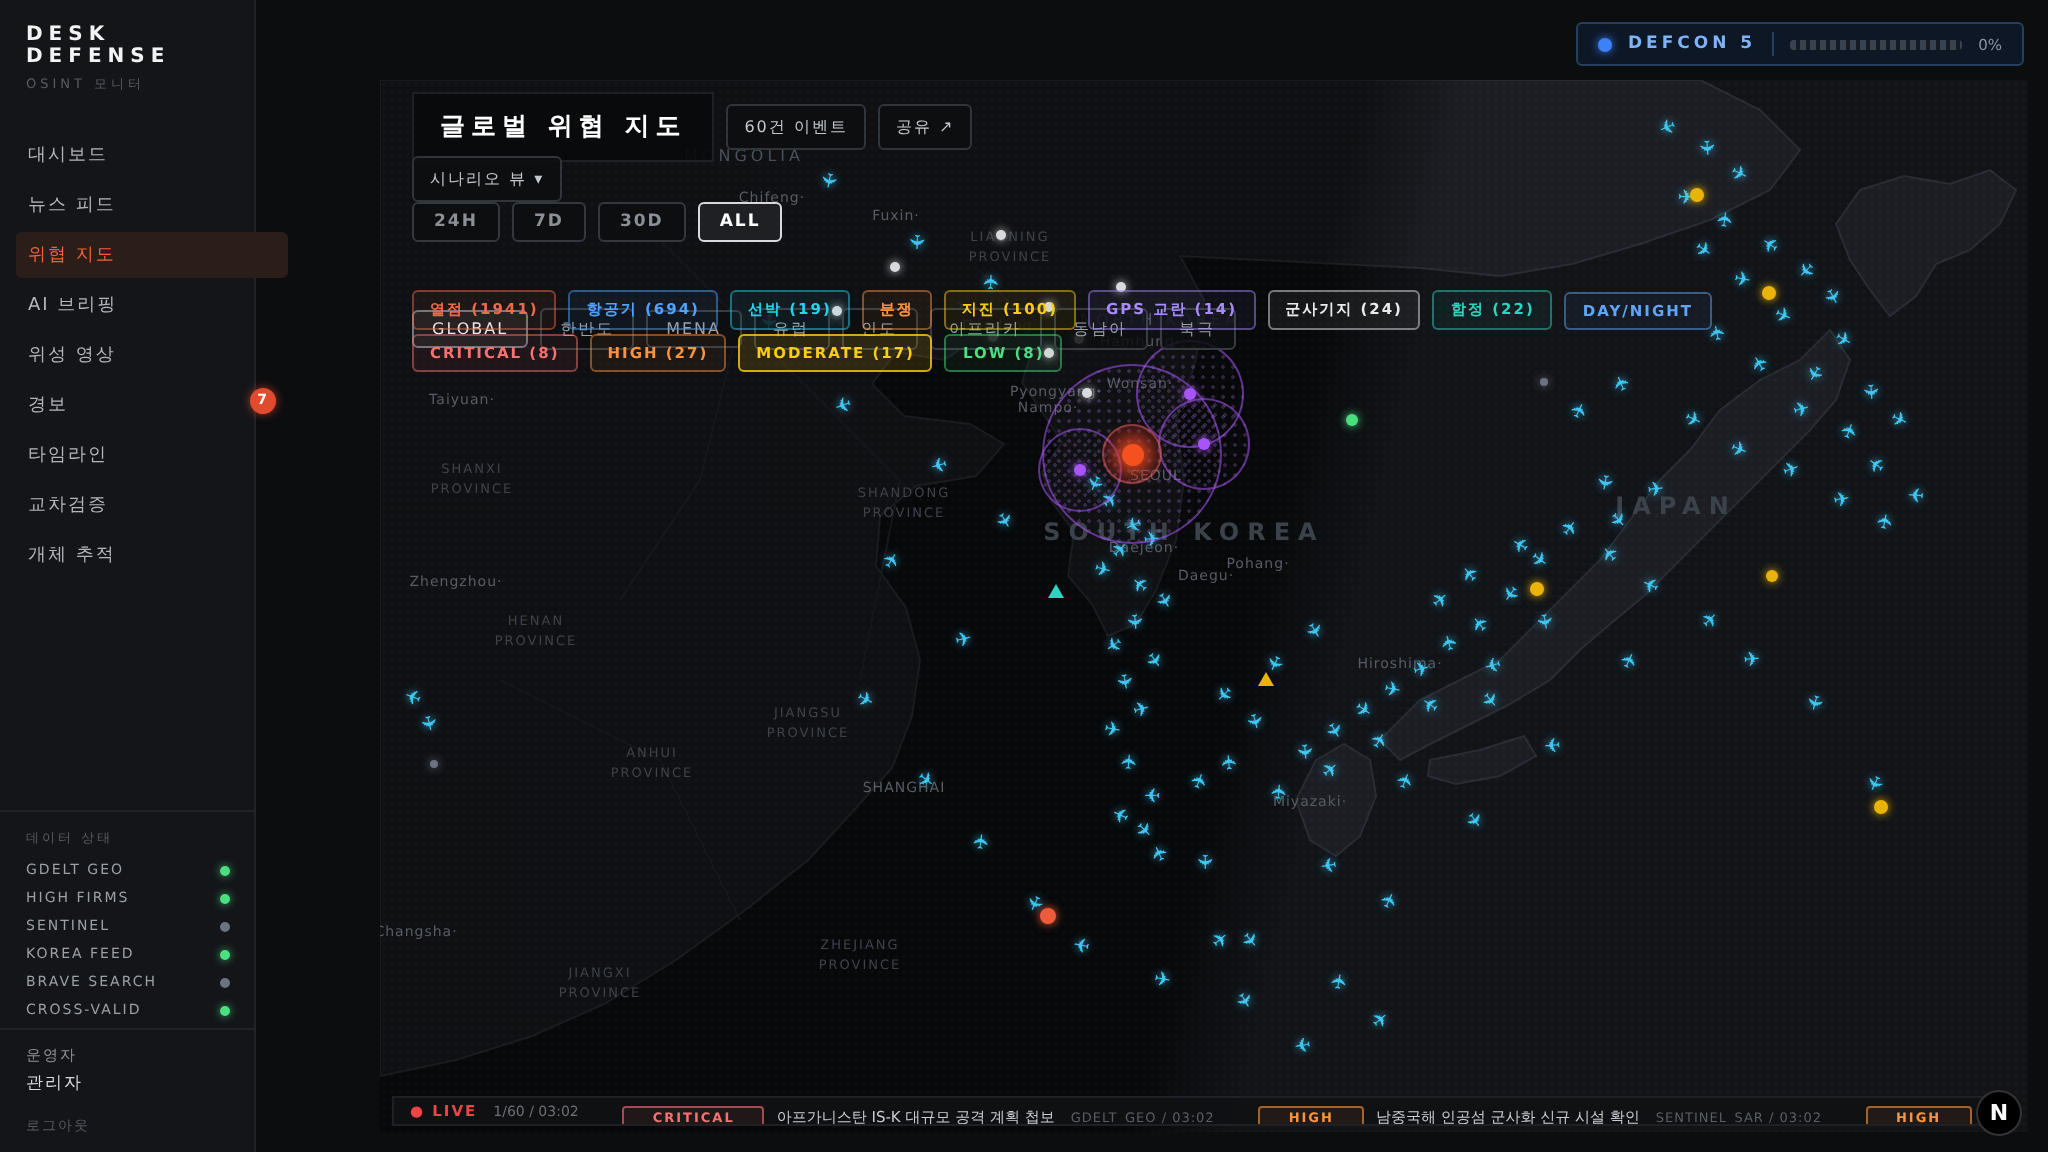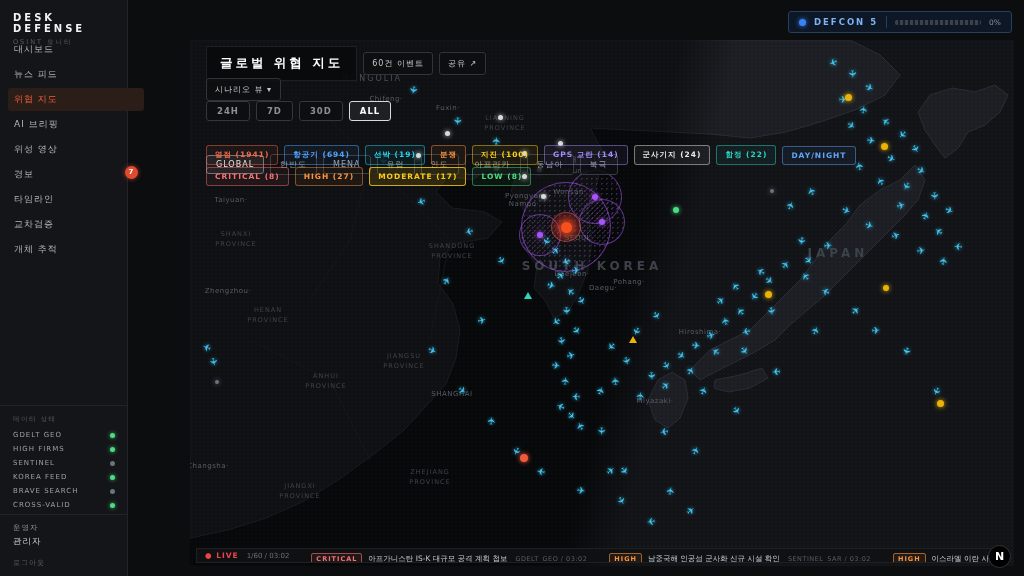--- a/index.html
+++ b/index.html
@@ -6,21 +6,21 @@
   html,body { width:1024px; height:576px; background:#0c0d0f; overflow:hidden;
     font-family:"DejaVu Sans","Liberation Sans",sans-serif; }
   .app { position:relative; width:1024px; height:576px; background:#0c0d0f; }
 
   
   .sidebar { position:absolute; left:0; top:0; width:128px; height:576px;
     background:#141519; border-right:1px solid #212329; z-index:30; }
   .brand { padding:12px 0 0 13px; }
   .brand-title { color:#f2f3f5; font-size:10px; font-weight:bold; letter-spacing:3px; }
   .brand-sub { color:#575c63; font-size:6.5px; letter-spacing:2px; margin-top:4px; }
-  .nav { position:absolute; top:36px; left:0; width:152px; }
+  .nav { position:absolute; top:64px; left:0; width:152px; }
   .nav-item { position:relative; margin:2px 8px; padding:5px 6px; border-radius:3px;
     color:#b2b6bc; font-size:9px; letter-spacing:1px; cursor:pointer; }
   .nav-item.active { background:#2b1d17; color:#f0603c; }
   .nav-badge { position:absolute; right:6px; top:3px; width:13px; height:13px; border-radius:50%;
     background:#e04a2e; color:#fff; font-size:7px; font-weight:bold; text-align:center; line-height:13px;
     box-shadow:0 0 5px rgba(224,74,46,.7); }
   .datastate { position:absolute; left:0; bottom:53px; width:128px; border-top:1px solid #212329;
     padding:9px 13px 8px 13px; }
   .ds-title { color:#565b62; font-size:6.5px; letter-spacing:1.5px; margin-bottom:7px; }
   .ds-row { display:flex; justify-content:space-between; align-items:center; margin-bottom:6px; }
@@ -88,21 +88,21 @@
     cursor:pointer; white-space:nowrap; background:rgba(10,11,13,.85); border:1px solid; }
 
   
   .ticker { position:absolute; left:6px; right:6px; bottom:3px; height:15px; z-index:25;
     background:rgba(16,17,19,.95); border:1px solid #1d2025; display:flex; align-items:center;
     overflow:hidden; white-space:nowrap; }
   .live { color:#ef4444; font-size:7.5px; font-weight:bold; letter-spacing:1px; padding:0 8px; }
   .tick-count { color:#6b7077; font-size:7px; padding-right:14px; }
   .tick-sep { width:1px; height:9px; background:#2a2d33; margin-right:8px; }
   .sev-badge { border:1px solid; border-radius:2px; font-size:6.5px; font-weight:bold; letter-spacing:1px;
-    padding:1px 4px; margin-right:6px;margin-top:27px; }
+    padding:1px 14px; margin-right:6px;margin-top:27px; }
   .tick-text { color:#c9cdd3; font-size:7.5px; margin-right:8px; }
   .tick-src { color:#5a5f66; font-size:6.5px; letter-spacing:.5px; margin-right:22px; }
 
   .nbadge { position:absolute; right:13px; bottom:8px; width:23px; height:23px; border-radius:50%;
     background:#000; border:1px solid #333; color:#fff; font-size:11px; font-weight:bold;
     text-align:center; line-height:22px; z-index:50; cursor:pointer; }
 </style>
 </head>
 <body>
 

